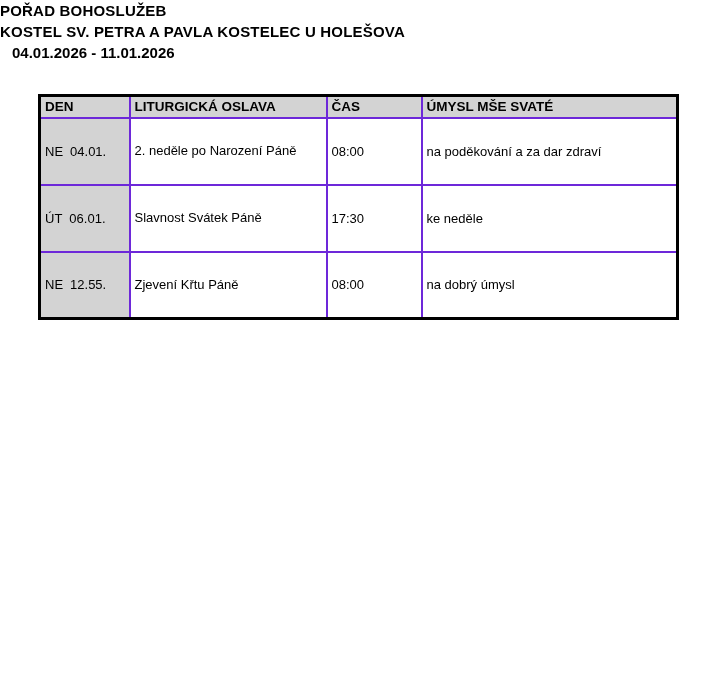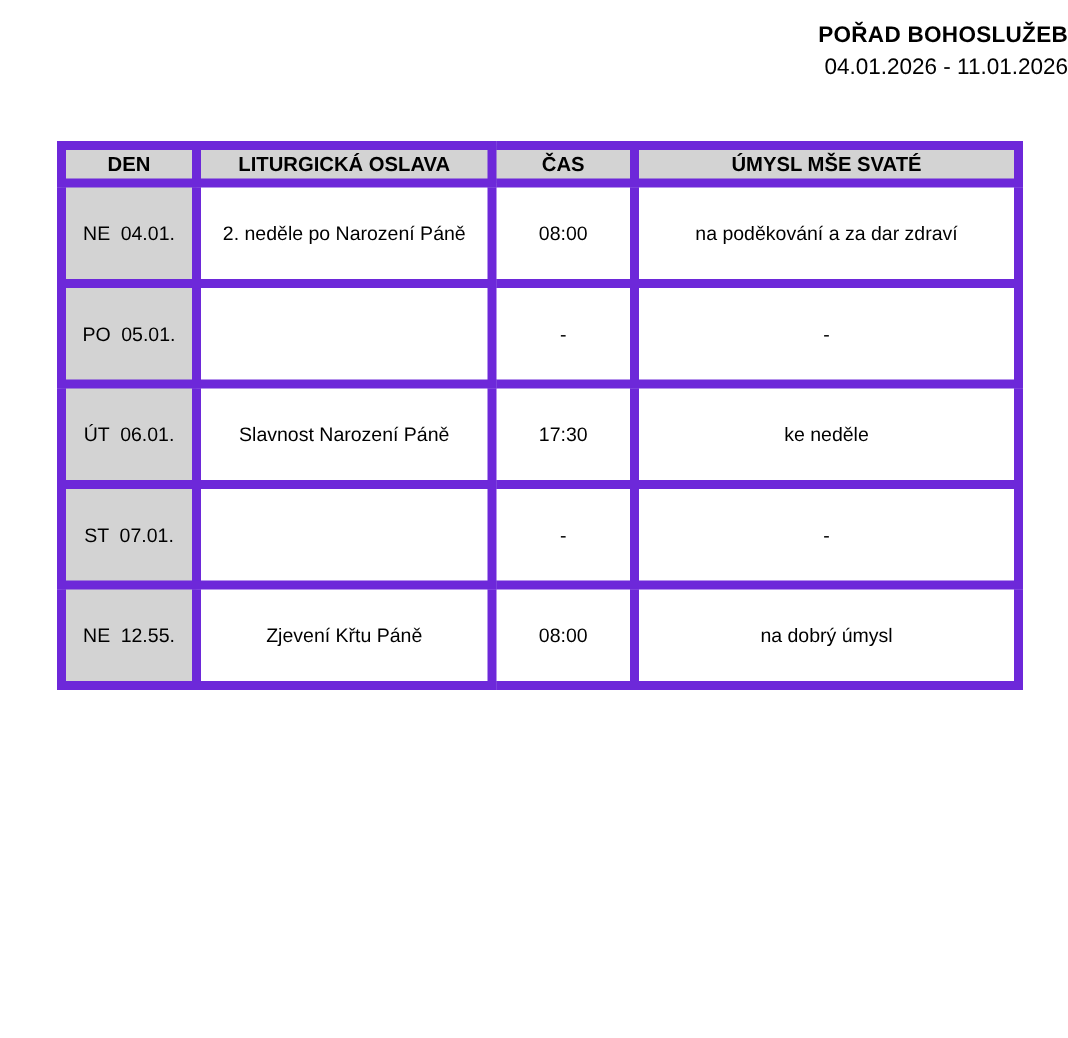--- a/index.html
+++ b/index.html
@@ -10,56 +10,56 @@
     font-family: "Liberation Sans", sans-serif;
     color: #000000;
   }
   .page {
     position: relative;
     width: 712px;
     height: 692px;
     overflow: hidden;
   }
   .doc-header {
-    margin-top: 13px;
-    text-align: right;
+    text-align: left;
   }
   .doc-title {
     font-size: 15px;
     font-weight: bold;
     line-height: 21px;
     letter-spacing: 0.2px;
   }
   .doc-subtitle {
     font-size: 15px;
     font-weight: bold;
     line-height: 21px;
     letter-spacing: 0.2px;
   }
   .doc-daterange {
     font-size: 15px;
-    font-weight: normal;
+    font-weight: bold;
     line-height: 21px;
+    padding-left: 12px;
   }
   table.schedule {
     position: absolute;
     left: 38px;
     top: 94px;
     width: 638px;
     border-collapse: collapse;
     border: 3px solid #000000;
     table-layout: fixed;
   }
   table.schedule col.c-den   { width: 90px; }
   table.schedule col.c-lit   { width: 197px; }
   table.schedule col.c-cas   { width: 95px; }
   table.schedule col.c-umysl { width: 256px; }
   table.schedule th, table.schedule td {
-    border: 6px solid #6d28d9;
-    text-align: center;
+    border: 2px solid #6d28d9;
+    text-align: left;
     vertical-align: middle;
     font-size: 13px;
     padding: 2px 4px;
   }
   table.schedule th {
     height: 22px;
     font-weight: bold;
     font-size: 13.5px;
   }
   table.schedule td {
@@ -76,20 +76,21 @@
   td.day-cell .day   { margin-right: 7px; }
   td.celebration-cell { line-height: 18px; padding: 2px 14px; border-radius: 11px; }
 </style>
 </head>
 <body>
 
 <div class="page">
 
   <div class="doc-header">
     <div class="doc-title">POŘAD BOHOSLUŽEB</div>
+    <div class="doc-subtitle">KOSTEL SV. PETRA A PAVLA KOSTELEC U HOLEŠOVA</div>
     <div class="doc-daterange">04.01.2026 - 11.01.2026</div>
   </div>
 
   <table class="schedule">
     <colgroup>
       <col class="c-den">
         <col class="c-lit">
         <col class="c-cas">
         <col class="c-umysl">
     </colgroup>
@@ -102,36 +103,24 @@
       </tr>
     </thead>
     <tbody>
         <tr>
           <td class="day-cell"><span class="day">NE</span><span class="date">04.01.</span></td>
           <td class="celebration-cell">2. neděle po Narození Páně</td>
           <td>08:00</td>
           <td>na poděkování a za dar zdraví</td>
         </tr>
         <tr>
-          <td class="day-cell"><span class="day">PO</span><span class="date">05.01.</span></td>
-          <td class="celebration-cell"></td>
-          <td>-</td>
-          <td>-</td>
-        </tr>
-        <tr>
           <td class="day-cell"><span class="day">ÚT</span><span class="date">06.01.</span></td>
-          <td class="celebration-cell">Slavnost Narození Páně</td>
+          <td class="celebration-cell">Slavnost Svátek Páně</td>
           <td>17:30</td>
           <td>ke neděle</td>
-        </tr>
-        <tr>
-          <td class="day-cell"><span class="day">ST</span><span class="date">07.01.</span></td>
-          <td class="celebration-cell"></td>
-          <td>-</td>
-          <td>-</td>
         </tr>
         <tr>
           <td class="day-cell"><span class="day">NE</span><span class="date">12.55.</span></td>
           <td class="celebration-cell">Zjevení Křtu Páně</td>
           <td>08:00</td>
           <td>na dobrý úmysl</td>
         </tr>
       </tbody>
   </table>
 

